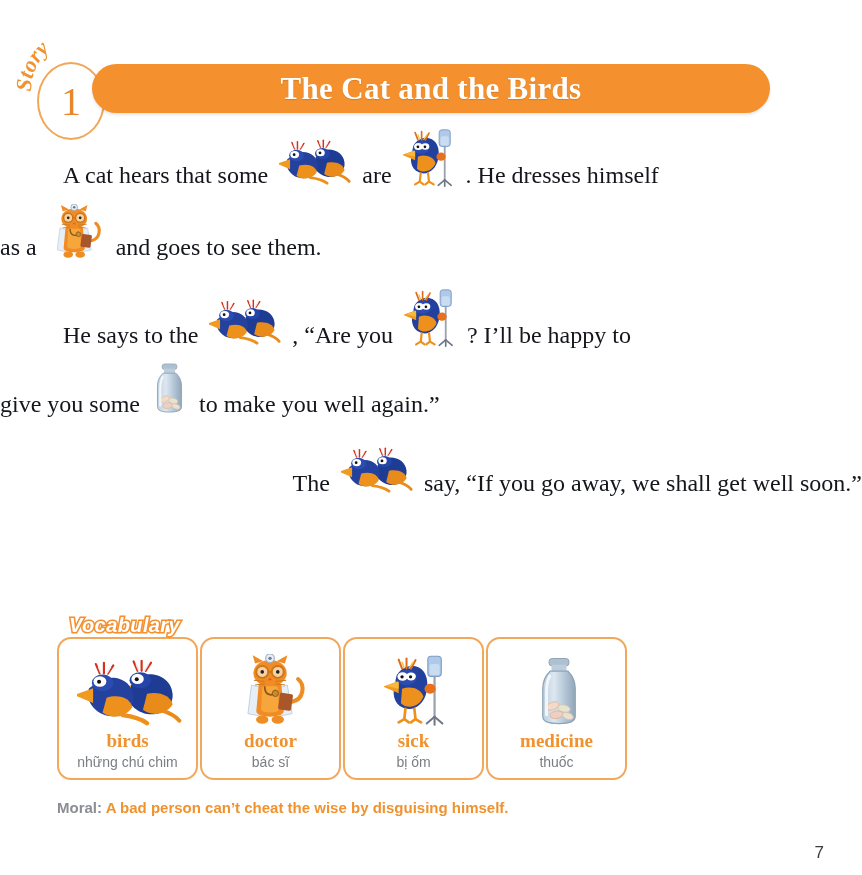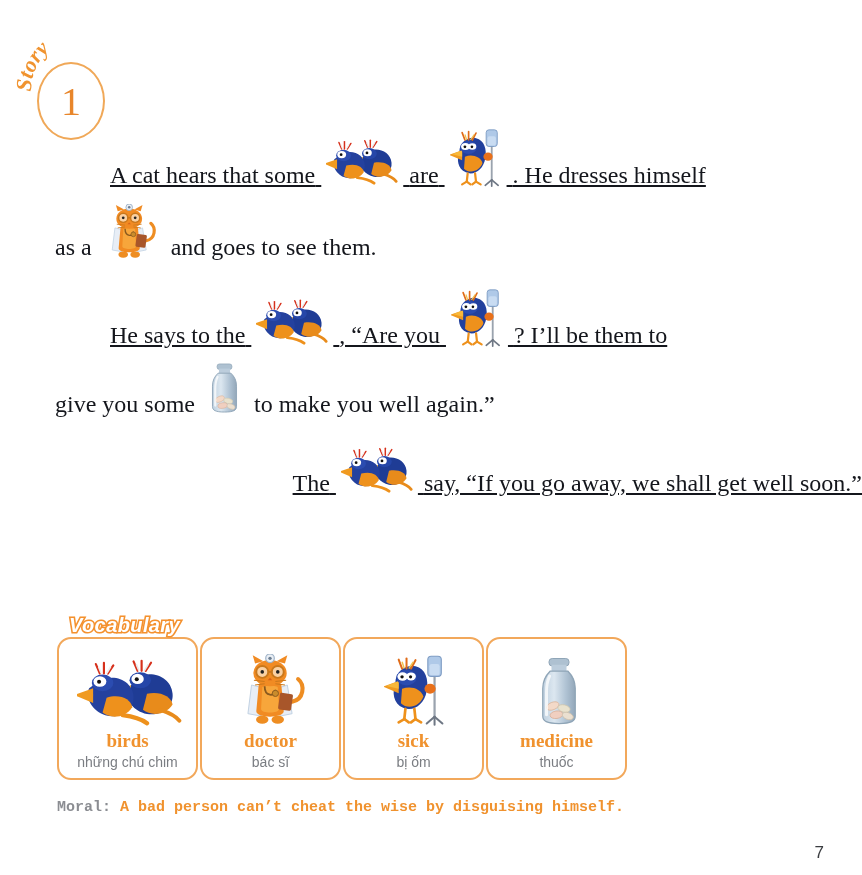--- a/index.html
+++ b/index.html
@@ -41,22 +41,22 @@
   }
 
   
   .story{position:absolute;left:0;top:140px;width:862px;}
   .para{
     position:relative;
     font-size:24px;color:#14161c;line-height:42px;
     font-family:"Liberation Serif", serif;
   }
   .para .ln{display:block;white-space:nowrap;}
-  .indent{padding-left:110px;text-decoration:underline;}
-  .flush{padding-left:55px;}
+  .indent{padding-left:63px;}
+  .flush{}
   .inline-art{display:inline-block;vertical-align:middle;position:relative;}
 
   
   .vocab{position:absolute;left:57px;top:637px;width:580px;height:143px;}
   .vocab-label{
     position:absolute;left:12px;top:-23px;z-index:5;
     font-family:"Liberation Sans", sans-serif;font-weight:bold;
     font-size:20px;font-style:italic;color:#ffffff;
     letter-spacing:.4px;
     -webkit-text-stroke:3.2px #F4912E;paint-order:stroke fill;
@@ -76,21 +76,21 @@
     font-size:19px;color:#F0922E;line-height:1;margin-bottom:5px;
   }
   .vvi{
     font-family:"Liberation Sans", sans-serif;font-size:14px;
     color:#7a7d82;line-height:1;margin-bottom:9px;text-align:center;
   }
 
   
   .moral{
     position:absolute;left:57px;top:799px;
-    font-family:Liberation Mono, monospace;font-size:15px;font-weight:bold;
+    font-family:Liberation Sans, sans-serif;font-size:15px;font-weight:bold;
   }
   .moral .mlabel{color:#8b8d92;}
   .moral .mtext{color:#F0922E;}
 
   
   .pageno{
     position:absolute;right:38px;top:843px;
     font-family:"Liberation Sans", sans-serif;font-size:17px;color:#3a3c40;
   }
 </style>
@@ -109,20 +109,23 @@
         <text>
           <textPath href="#arcpath" startOffset="6%">Story</textPath>
         </text>
       </svg>
     </div>
 
     <div class="num-badge">
       <span>1</span>
     </div>
 
+    <div class="banner">
+      <div class="banner-title">The Cat and the Birds</div>
+    </div>
   </div>
 
   <div class="story">
     <div class="para" id="paras">
         <div style="margin-bottom: 16px;">
           <span class="ln indent"><span>A cat hears that some</span> <span class="inline-art" style="top: -10px; margin: 0px 5px;">
     <svg viewBox="0 0 78 52" width="72" height="48">
       <g>
 
         <path d="M44 16 C56 10 70 16 71 28 C72 38 62 45 52 43 C42 41 36 33 38 25 Z" fill="#1F3C95"></path>
@@ -331,21 +334,21 @@
 
         <g stroke="#EE911C" stroke-width="2.4" stroke-linecap="round" fill="none">
           <path d="M19 49 L18 58"></path>
                     <path d="M27 49 L28 58"></path>
           <path d="M18 58 L13 61"></path>
                     <path d="M18 58 L22 61"></path>
           <path d="M28 58 L24 61"></path>
                     <path d="M28 58 L33 61"></path>
         </g>
       </g>
-    </svg></span> <span>?  I’ll be them to</span> </span>
+    </svg></span> <span>?  I’ll be happy to</span> </span>
           <span class="ln flush"><span>give you some</span> <span class="inline-art" style="top: -12px; margin: 0px 5px;">
     <svg viewBox="0 0 40 56" width="37" height="52">
       <defs>
         <linearGradient id="glass" x1="0" y1="0" x2="1" y2="0">
           <stop offset="0" stop-color="#BFD0DF"></stop>
           <stop offset=".35" stop-color="#DCE7F0"></stop>
           <stop offset=".72" stop-color="#AFC2D3"></stop>
           <stop offset="1" stop-color="#93A7B9"></stop>
         </linearGradient>
       </defs>

